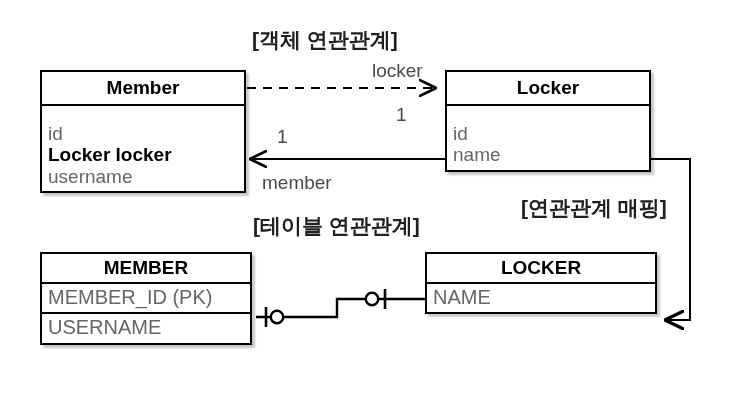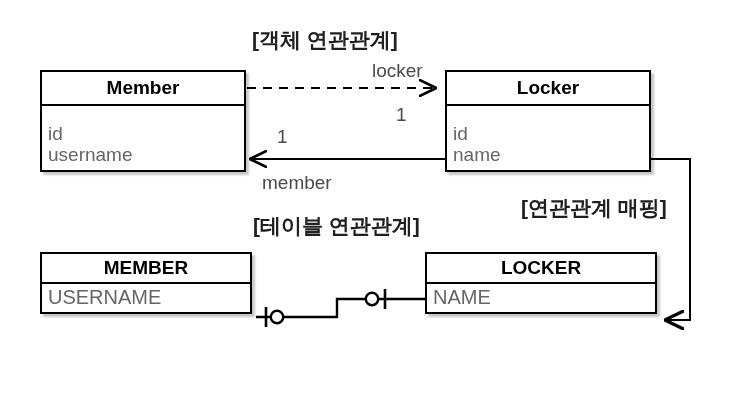--- a/index.html
+++ b/index.html
@@ -160,35 +160,39 @@
 
       <circle cx="372" cy="299" r="6.2" fill="#ffffff" stroke="#000000" stroke-width="2.4"></circle>
       <line x1="385" y1="289" x2="385" y2="309" stroke="#000000" stroke-width="2.6"></line>
     </g>
   </svg>
 
   <div class="ebox obj-box" id="box-member">
     <div class="hdr">Member</div>
     <div class="sect">
       <div class="attr">id</div>
+      <div class="attr bold">Locker locker</div>
       <div class="attr">username</div>
     </div>
   </div>
 
   <div class="ebox obj-box" id="box-locker">
     <div class="hdr">Locker</div>
     <div class="sect">
       <div class="attr">id</div>
       <div class="attr">name</div>
     </div>
   </div>
 
   <div class="ebox tbl-box" id="box-member-table">
     <div class="hdr">MEMBER</div>
     <div class="sect">
+      <div class="attr">MEMBER_ID (PK)</div>
+    </div>
+    <div class="sect">
       <div class="attr">USERNAME</div>
     </div>
   </div>
 
   <div class="ebox tbl-box" id="box-locker-table">
     <div class="hdr">LOCKER</div>
     <div class="sect">
       <div class="attr">NAME</div>
     </div>
   </div>

